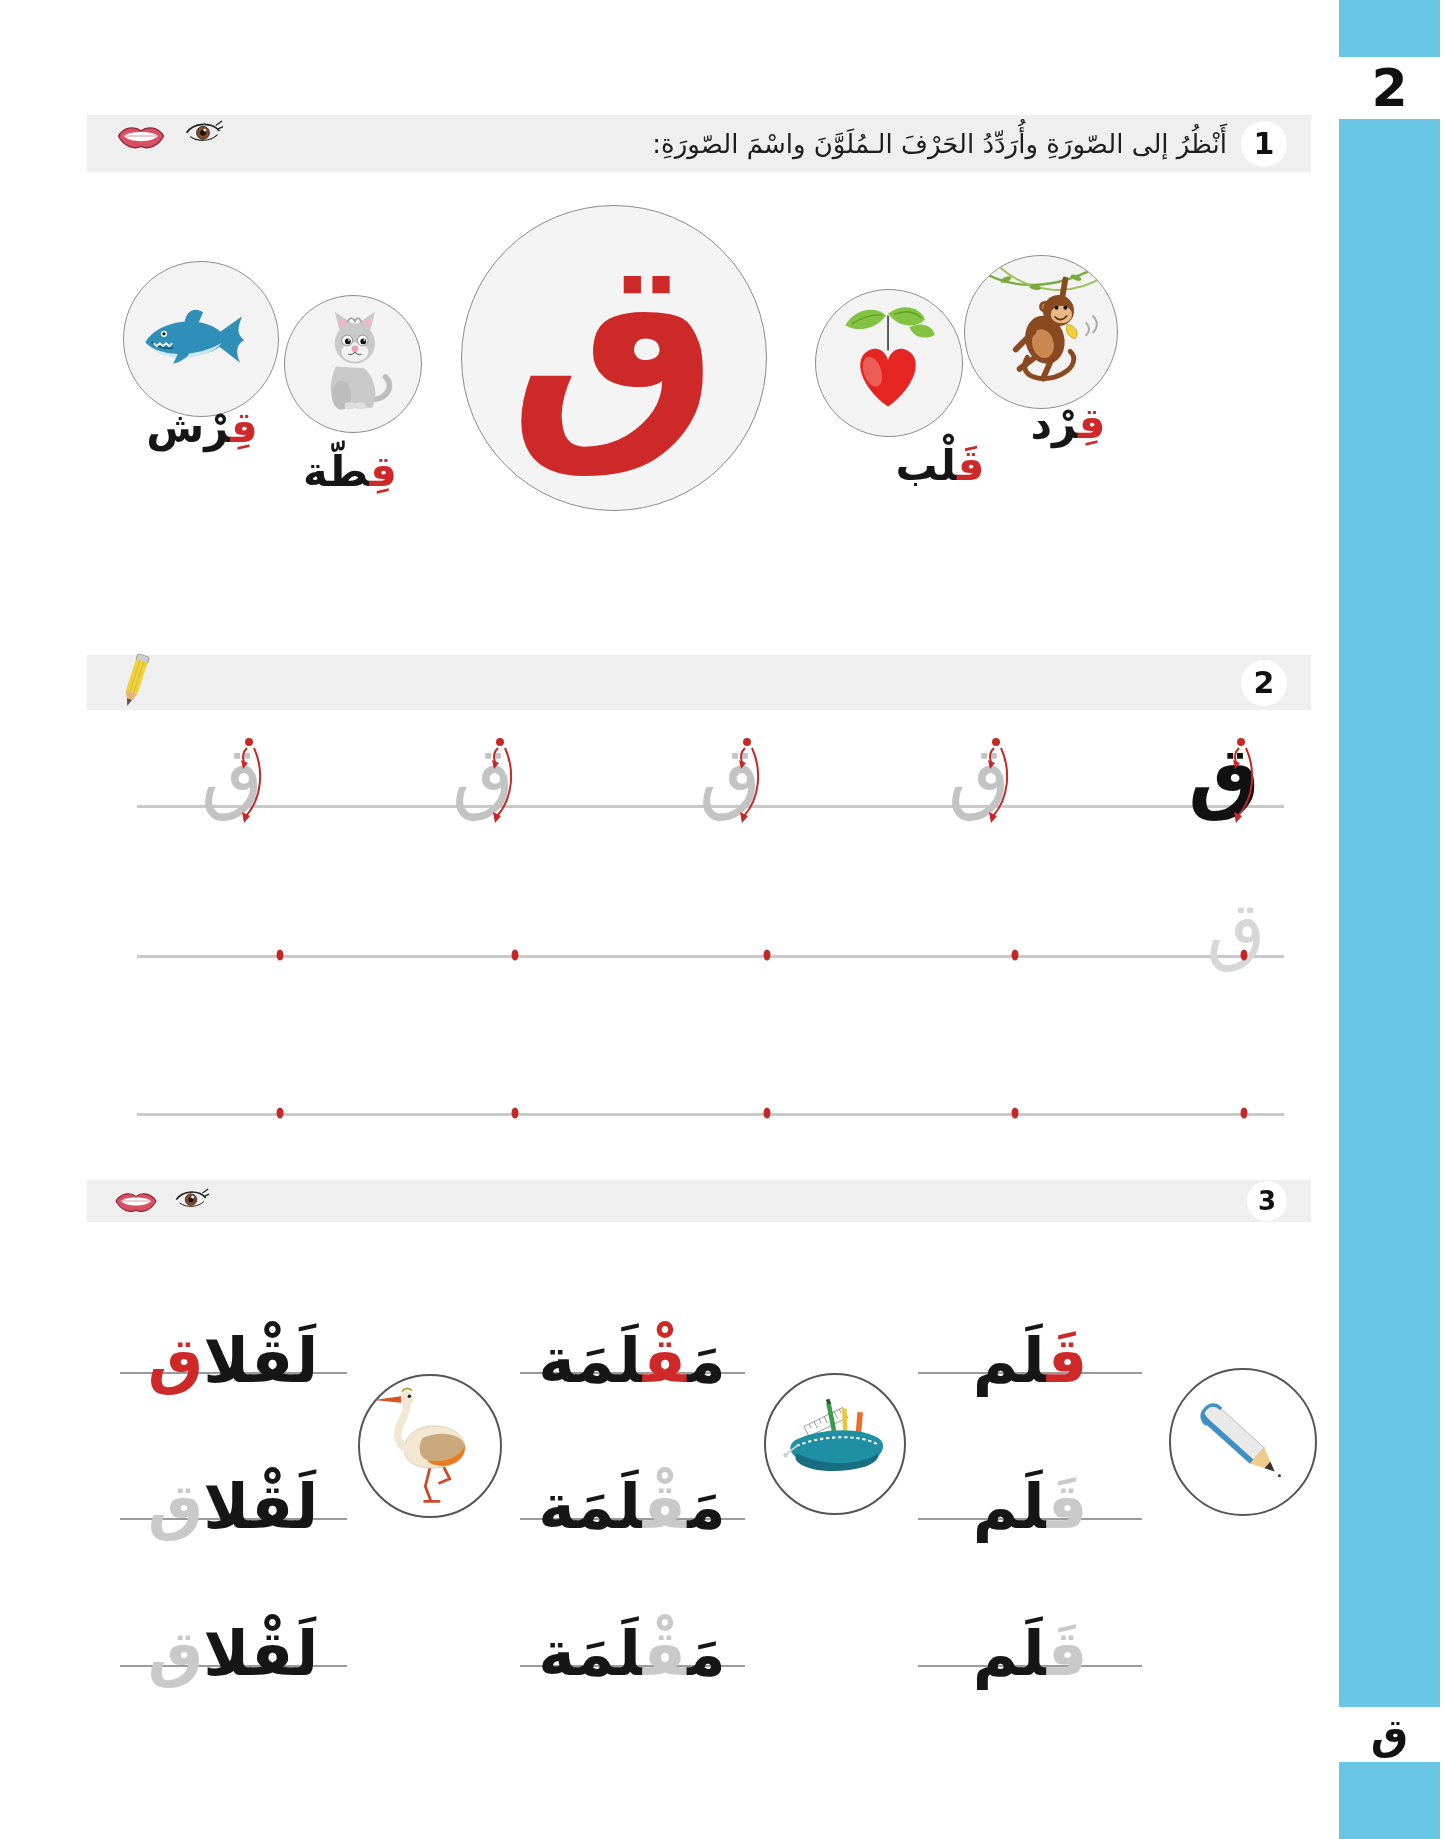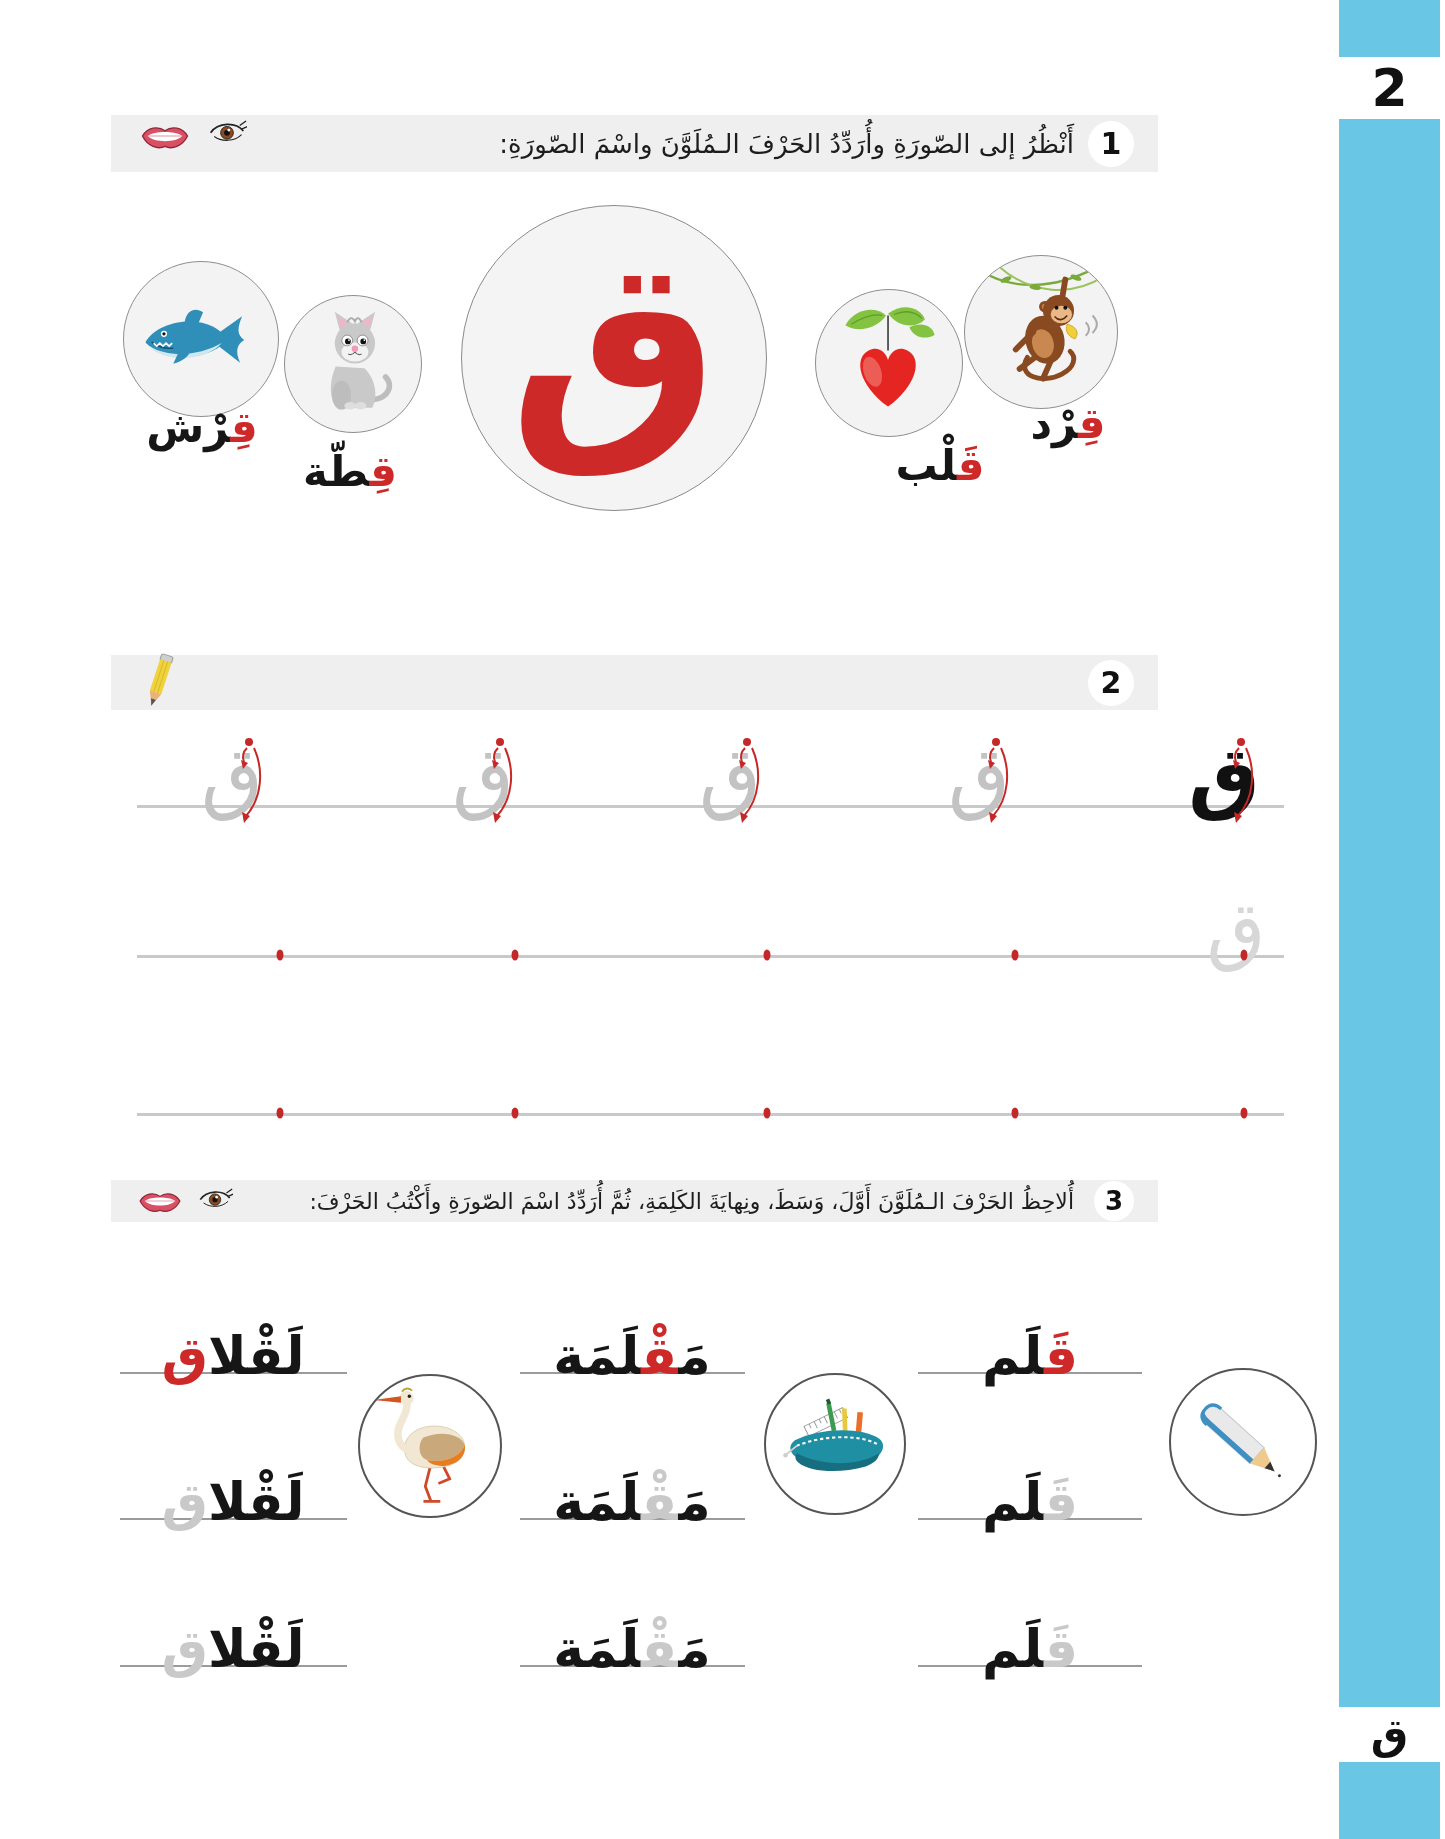--- a/index.html
+++ b/index.html
@@ -4,21 +4,21 @@
 <style>
   html,body{margin:0;padding:0;background:#fff;}
   .page{position:relative;width:1445px;height:1839px;background:#fff;overflow:hidden;
         font-family:"DejaVu Sans",sans-serif;}
   
   .sidebar{position:absolute;left:1339px;top:0;width:101px;height:1839px;background:#69c6e5;}
   .notch{position:absolute;left:0;width:101px;background:#fff;display:flex;align-items:center;justify-content:center;}
   .notch-top{top:57px;height:62px;font-size:52px;font-weight:800;color:#111;}
   .notch-bottom{top:1707px;height:55px;font-size:42px;font-weight:700;color:#111;}
   
-  .band{position:absolute;left:87px;width:1047px;background:#efefef;margin-left:24px;}
+  .band{position:absolute;left:87px;width:1224px;background:#efefef;}
   .band1{top:115px;height:57px;}
   .band2{top:655px;height:55px;}
   .band3{top:1180px;height:42px;}
   .numcirc{position:absolute;right:24px;top:50%;transform:translateY(-50%);
            width:46px;height:46px;border-radius:50%;background:#fff;color:#111;
            display:flex;align-items:center;justify-content:center;font-size:30px;font-weight:700;}
   .band3 .numcirc{width:40px;height:40px;font-size:26px;}
   .instr{position:absolute;right:84px;top:50%;transform:translateY(-50%);
          direction:rtl;white-space:nowrap;color:#1d1d1d;font-size:26px;font-weight:500;}
   .band3 .instr{font-size:22px;}
@@ -38,21 +38,21 @@
   .rule{position:absolute;height:3px;background:#c9c9c9;}
   .trace,.model,.faint{position:absolute;transform:translateX(-50%);line-height:1;white-space:nowrap;}
   .trace{font-size:80px;font-weight:500;color:#c3c3c3;}
   .model{font-size:80px;font-weight:700;color:#111;}
   .faint{font-size:76px;font-weight:500;color:#d7d7d7;}
   .guide{position:absolute;top:736px;}
   .dot{position:absolute;width:7px;height:11px;border-radius:50%;background:#c32727;transform:translate(-50%,-50%);}
   
   .baseline{position:absolute;height:2px;background:#9b9b9b;}
   .word{position:absolute;transform:translateX(-50%);direction:rtl;white-space:nowrap;
-        font-size:52px;font-weight:700;color:#161616;line-height:1;text-align:right;}
+        font-size:62px;font-weight:700;color:#161616;line-height:1;text-align:right;}
   svg{display:block;}
 </style>
 </head>
 <body>
 
 <div class="page">
 
   <div class="sidebar">
     <div class="notch notch-top">2</div>
     <div class="notch notch-bottom">ق</div>
@@ -259,21 +259,20 @@
     <span class="bicon" style="left:86px;top:4px">
       <svg width="36" height="28" viewBox="0 0 44 32">
         <path d="M4 18 C12 6 32 6 40 16" stroke="#222" stroke-width="2" fill="none"></path>
         <path d="M8 22 C16 28 30 28 38 20" stroke="#222" stroke-width="1.2" fill="none"></path>
         <circle cx="22" cy="18" r="7" fill="#8a4a1f" stroke="#222" stroke-width="1"></circle>
         <circle cx="22" cy="18" r="3.2" fill="#111"></circle>
         <circle cx="24" cy="15" r="1.6" fill="#fff"></circle>
         <path d="M36 10 L43 5 M38 14 L45 11" stroke="#222" stroke-width="1.5"></path>
       </svg>
     </span>
-    <span class="instr">أُلاحِظُ الحَرْفَ الـمُلَوَّنَ أَوَّلَ، وَسَطَ، ونِهايَةَ الكَلِمَةِ، ثُمَّ أُرَدِّدُ اسْمَ الصّورَةِ وأَكْتُبُ الحَرْفَ:</span>
     <span class="numcirc">3</span>
   </div>
 
   <div class="pcircle white" style="left:358px;top:1374px;width:140px;height:140px">
     <svg width="122" height="122" viewBox="0 0 130 130">
       <path d="M66 84 L60 108 L66 124 M58 124 L76 124" stroke="#cf4a2a" stroke-width="3" fill="none"></path>
       <path d="M78 84 L86 100 L74 105" stroke="#cf4a2a" stroke-width="3" fill="none"></path>
       <path d="M38 64 C42 46 66 40 84 46 C102 52 106 66 98 78 C88 90 56 92 44 82 C39 78 37 72 38 64 Z" fill="#f1e7d2" stroke="#d9cdb2" stroke-width="1"></path>
       <path d="M58 56 C76 48 98 52 102 64 C98 76 80 84 62 80 C52 77 52 62 58 56 Z" fill="#c9a87c"></path>
       <path d="M62 80 C80 84 98 76 102 64 C104 74 96 84 82 86 C72 87 64 84 62 80 Z" fill="#e87c1e"></path>

